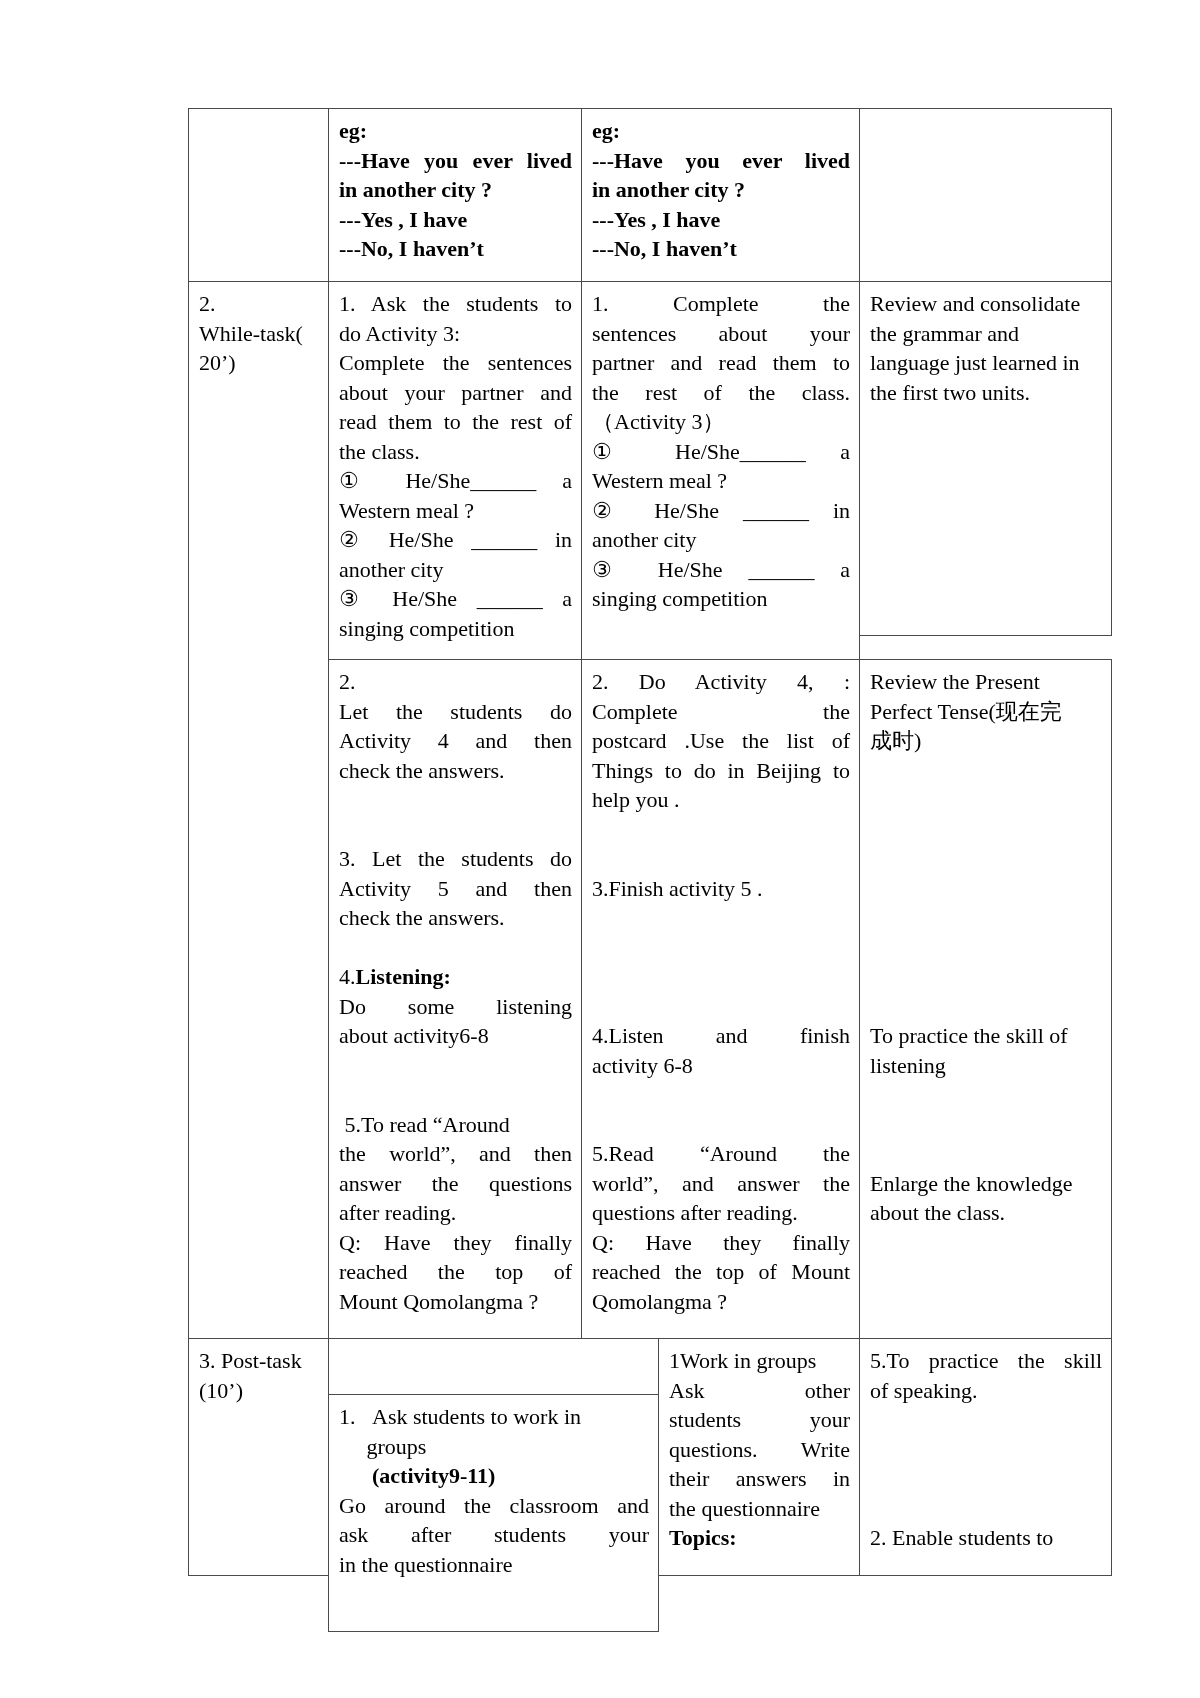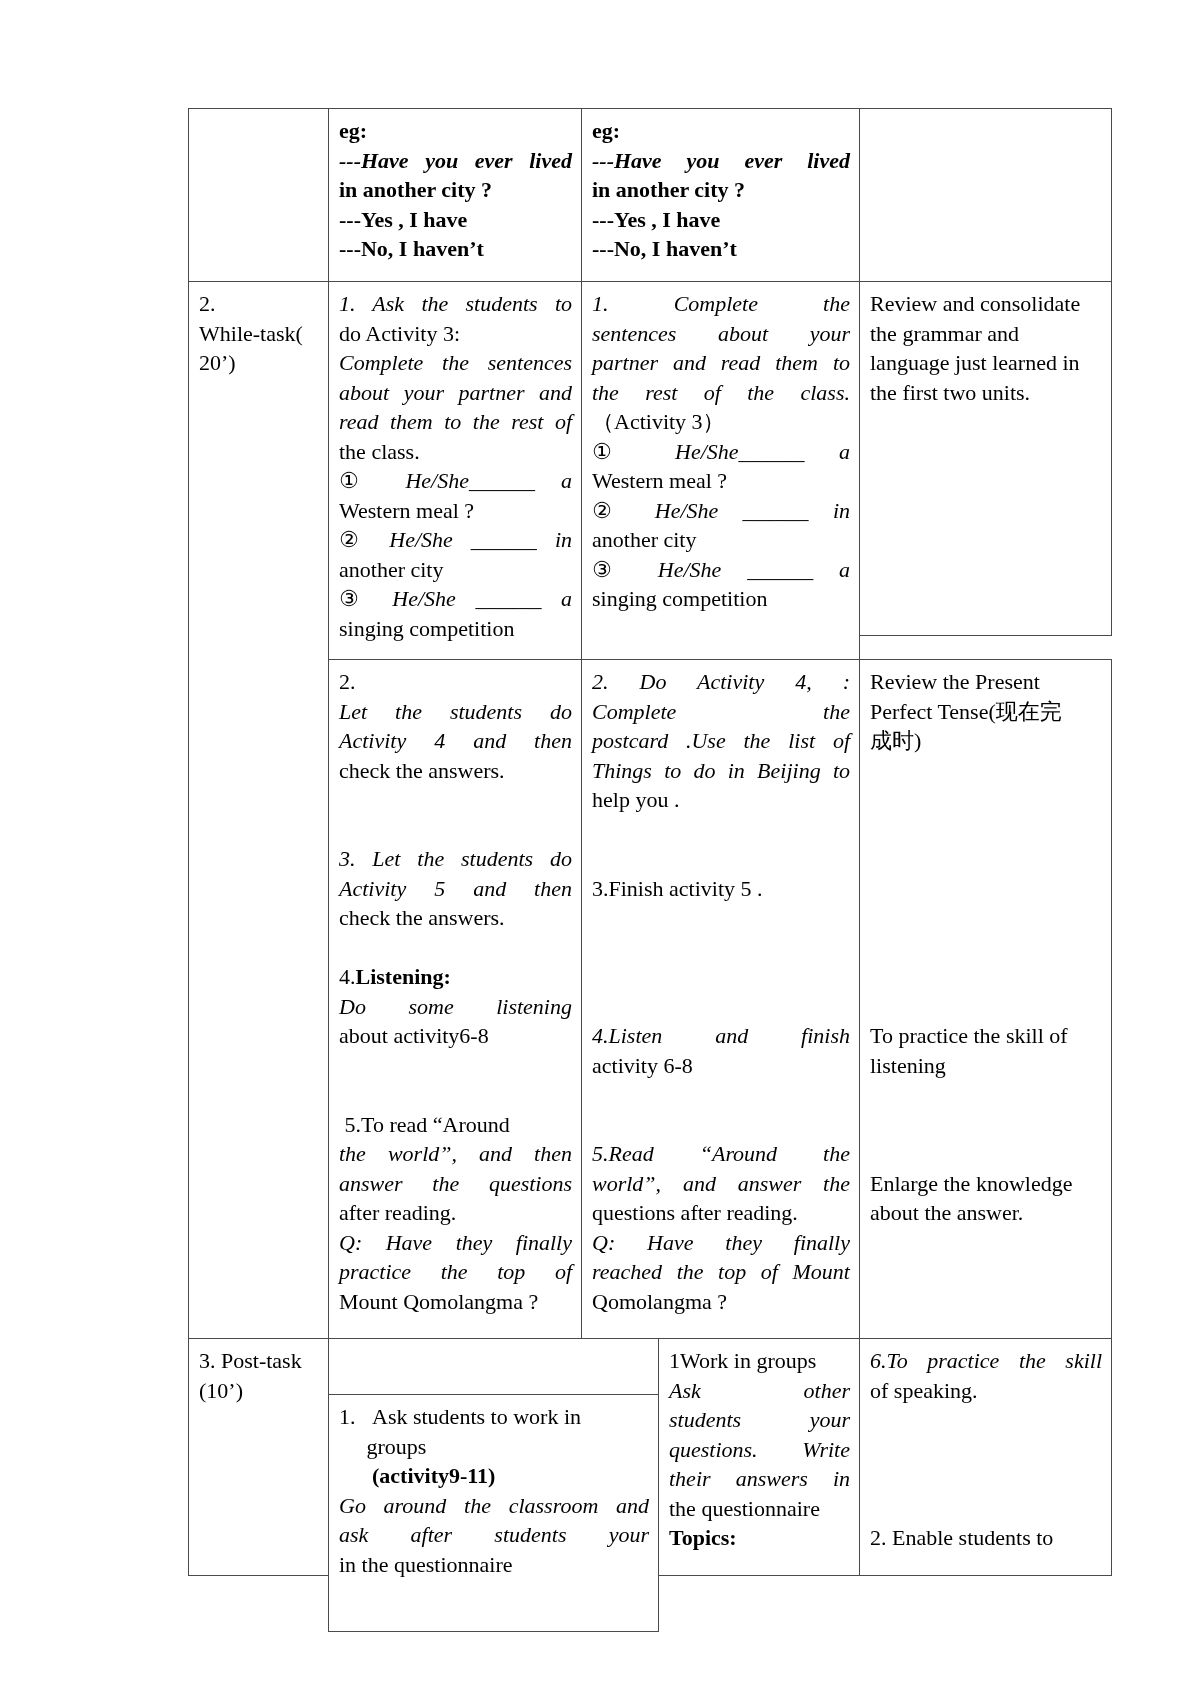--- a/index.html
+++ b/index.html
@@ -4,21 +4,21 @@
 <style>
   html,body{margin:0;padding:0;background:#ffffff;}
   body{width:1200px;height:1698px;position:relative;overflow:hidden;
        font-family:"Liberation Serif","DejaVu Serif","DejaVu Sans",serif;color:#000;}
   .page{position:absolute;left:0;top:0;width:1200px;height:1698px;background:#ffffff;padding-left:44px;}
   .doc-table{position:absolute;left:188px;top:108px;width:924px;height:1468px;}
   .cell{position:absolute;box-sizing:border-box;border:1px solid #4a4a4a;
         padding:7px 9px 0 10px;overflow:hidden;background:#ffffff;}
   .line{height:29.5px;line-height:29.5px;font-size:22px;text-align:left;
         white-space:normal;overflow:visible;}
-  .line.j{text-align:justify;text-align-last:justify;font-style:italic;}
+  .line.j{text-align:justify;text-align-last:justify;}
   .allbold .line, .b{font-weight:bold;}
   
   .cell-r1c1{left:0;top:0;width:141px;height:174px}
   .cell-r1c2{left:140px;top:0;width:254px;height:174px}
   .cell-r1c3{left:393px;top:0;width:279px;height:174px}
   .cell-r1c4{left:671px;top:0;width:253px;height:174px}
   .cell-r2c1{left:0;top:173px;width:141px;height:1058px}
   .cell-r2ac2{left:140px;top:173px;width:254px;height:459px}
   .cell-r2ac3{left:393px;top:173px;width:279px;height:379px}
   .cell-r2ac4{left:671px;top:173px;width:253px;height:355px}
@@ -103,21 +103,21 @@
         <div class="line"><span>4.</span><span class="b">Listening:</span></div>
         <div class="line j">Do some listening</div>
         <div class="line">about activity6-8</div>
         <div class="line">&nbsp;</div>
         <div class="line">&nbsp;</div>
         <div class="line">&nbsp;5.To read “Around</div>
         <div class="line j">the world”, and then</div>
         <div class="line j">answer the questions</div>
         <div class="line">after reading.</div>
         <div class="line j">Q: Have they finally</div>
-        <div class="line j">practice the top of</div>
+        <div class="line j">reached the top of</div>
         <div class="line">Mount Qomolangma ?</div>
       </div>
       <div class="cell cell-r2bc3">
         <div class="line j">2. Do Activity 4, :</div>
         <div class="line j">Complete the</div>
         <div class="line j">postcard .Use the list of</div>
         <div class="line j">Things to do in Beijing to</div>
         <div class="line">help you .</div>
         <div class="line">&nbsp;</div>
         <div class="line">&nbsp;</div>
@@ -149,21 +149,21 @@
         <div class="line">&nbsp;</div>
         <div class="line">&nbsp;</div>
         <div class="line">&nbsp;</div>
         <div class="line">&nbsp;</div>
         <div class="line">To practice the skill of</div>
         <div class="line">listening</div>
         <div class="line">&nbsp;</div>
         <div class="line">&nbsp;</div>
         <div class="line">&nbsp;</div>
         <div class="line">Enlarge the knowledge</div>
-        <div class="line">about the answer.</div>
+        <div class="line">about the class.</div>
       </div>
       <div class="cell cell-r3c1">
         <div class="line">3. Post-task</div>
         <div class="line">(10’)</div>
       </div>
       <div class="cell cell-r3c2">
         <div class="line">1.&nbsp;&nbsp;&nbsp;Ask students to work in</div>
         <div class="line">&nbsp;&nbsp;&nbsp;&nbsp;&nbsp;groups</div>
         <div class="line"><span>&nbsp;&nbsp;&nbsp;&nbsp;&nbsp;&nbsp;</span><span class="b">(activity9-11)</span></div>
         <div class="line j">Go around the classroom and</div>
@@ -173,21 +173,21 @@
       <div class="cell cell-r3c3">
         <div class="line">1Work in groups</div>
         <div class="line j">Ask other</div>
         <div class="line j">students your</div>
         <div class="line j">questions. Write</div>
         <div class="line j">their answers in</div>
         <div class="line">the questionnaire</div>
         <div class="line"><span class="b">Topics:</span></div>
       </div>
       <div class="cell cell-r3c4">
-        <div class="line j">6.To practice the skill</div>
+        <div class="line j">5.To practice the skill</div>
         <div class="line">of speaking.</div>
         <div class="line">&nbsp;</div>
         <div class="line">&nbsp;</div>
         <div class="line">&nbsp;</div>
         <div class="line">&nbsp;</div>
         <div class="line">2. Enable students to</div>
       </div>
     </div>
 </div>
 

